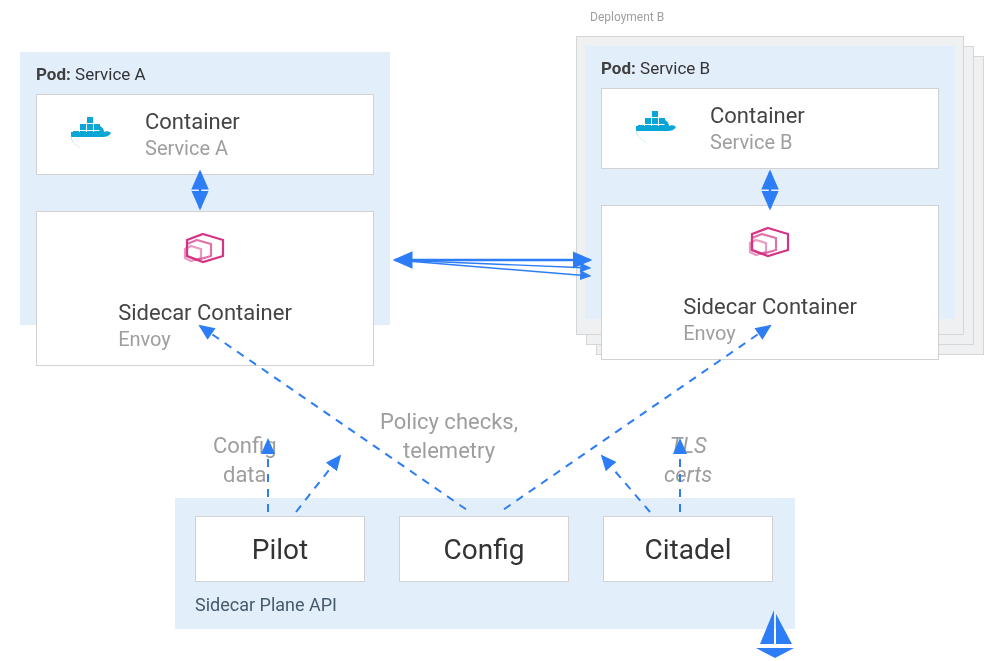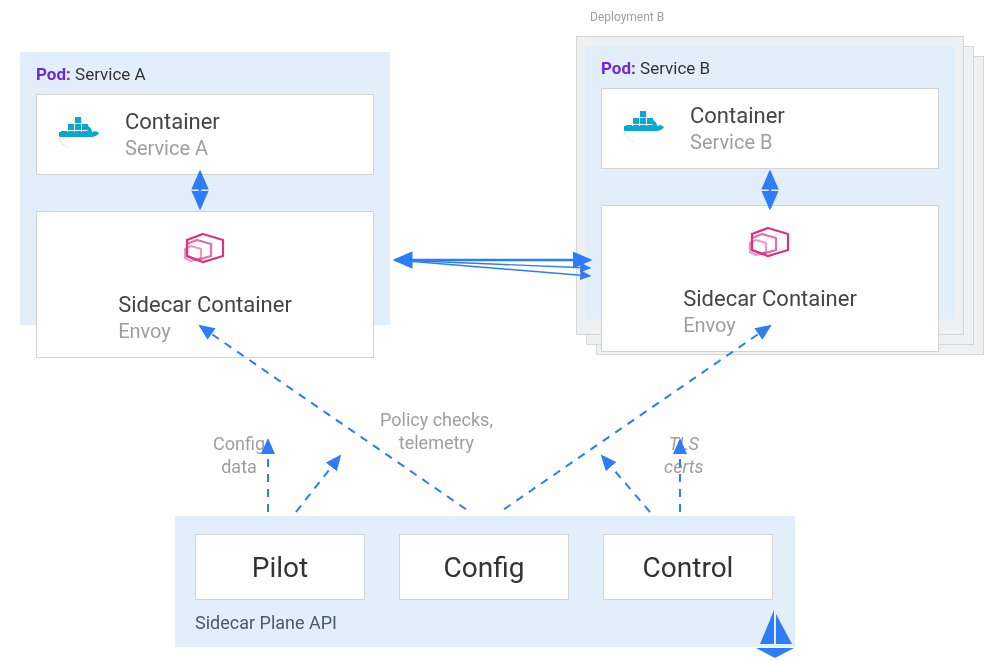--- a/index.html
+++ b/index.html
@@ -29,28 +29,28 @@
   .pod-box {
     position: absolute;
     background: #e3eefb;
     padding: 12px 16px;
   }
   .pod-title {
     color: #333;
     font-size: 17px;
     margin-bottom: 10px;
   }
-  .pod-title b { font-weight: 700; color: #6d28d9; }
+  .pod-title b { font-weight: 700; color: #404040; }
   .container-card {
     background: #fff;
     border: 1px solid #d2d2d2;
-    padding: 14px 18px;
+    padding: 14px 30px;
     display: flex;
     align-items: center;
-    gap: 22px;
+    gap: 30px;
     margin-bottom: 0;
   }
   .container-card + .container-card { margin-top: 36px; flex-direction: column; }
   .card-text { display: flex; flex-direction: column; }
   .card-title { font-size: 22px; color: #444; }
   .card-sub { font-size: 20px; color: #9e9e9e; margin-top: 2px; }
   .icon-slot { width: 48px; height: 44px; display:flex; align-items:center; justify-content:center;}
   .control-plane {
     position: absolute;
     background: #e3eefb;
@@ -69,21 +69,21 @@
     color: #333;
   }
   .cp-label {
     color: #455a6b;
     font-size: 18px;
     margin-top: 12px;
   }
   .annotation {
     position: absolute;
     color: #9e9e9e;
-    font-size: 18px;
+    font-size: 22px;
     line-height: 1.3;
     text-align: center;
   }
   svg.overlay {
     position: absolute;
     left: 0; top: 0;
     width: 1000px; height: 661px;
     pointer-events: none;
   }
 </style>
@@ -174,25 +174,25 @@
         </g>
       </svg>
     </div>
     <div class="card-text">
       <div class="card-title">Sidecar Container</div>
       <div class="card-sub">Envoy</div>
     </div>
   </div>
 </div>
 
-<div class="control-plane" style="left:175px; top:498px; width:620px;margin-top:18px;">
+<div class="control-plane" style="left:175px; top:498px; width:620px;">
   <div class="cp-row">
     <div class="cp-card">Pilot</div>
     <div class="cp-card">Config</div>
-    <div class="cp-card">Control</div>
+    <div class="cp-card">Citadel</div>
   </div>
   <div class="cp-label">Sidecar Plane API</div>
 </div>
 
 <div class="annotation" style="left:213px; top:432px; white-space:pre-line;">Config
 data</div>
 <div class="annotation" style="left:380px; top:408px; white-space:pre-line;">Policy checks,
 telemetry</div>
 <div class="annotation" style="left:664px; top:432px; white-space:pre-line;font-style:italic;">TLS
 certs</div>

